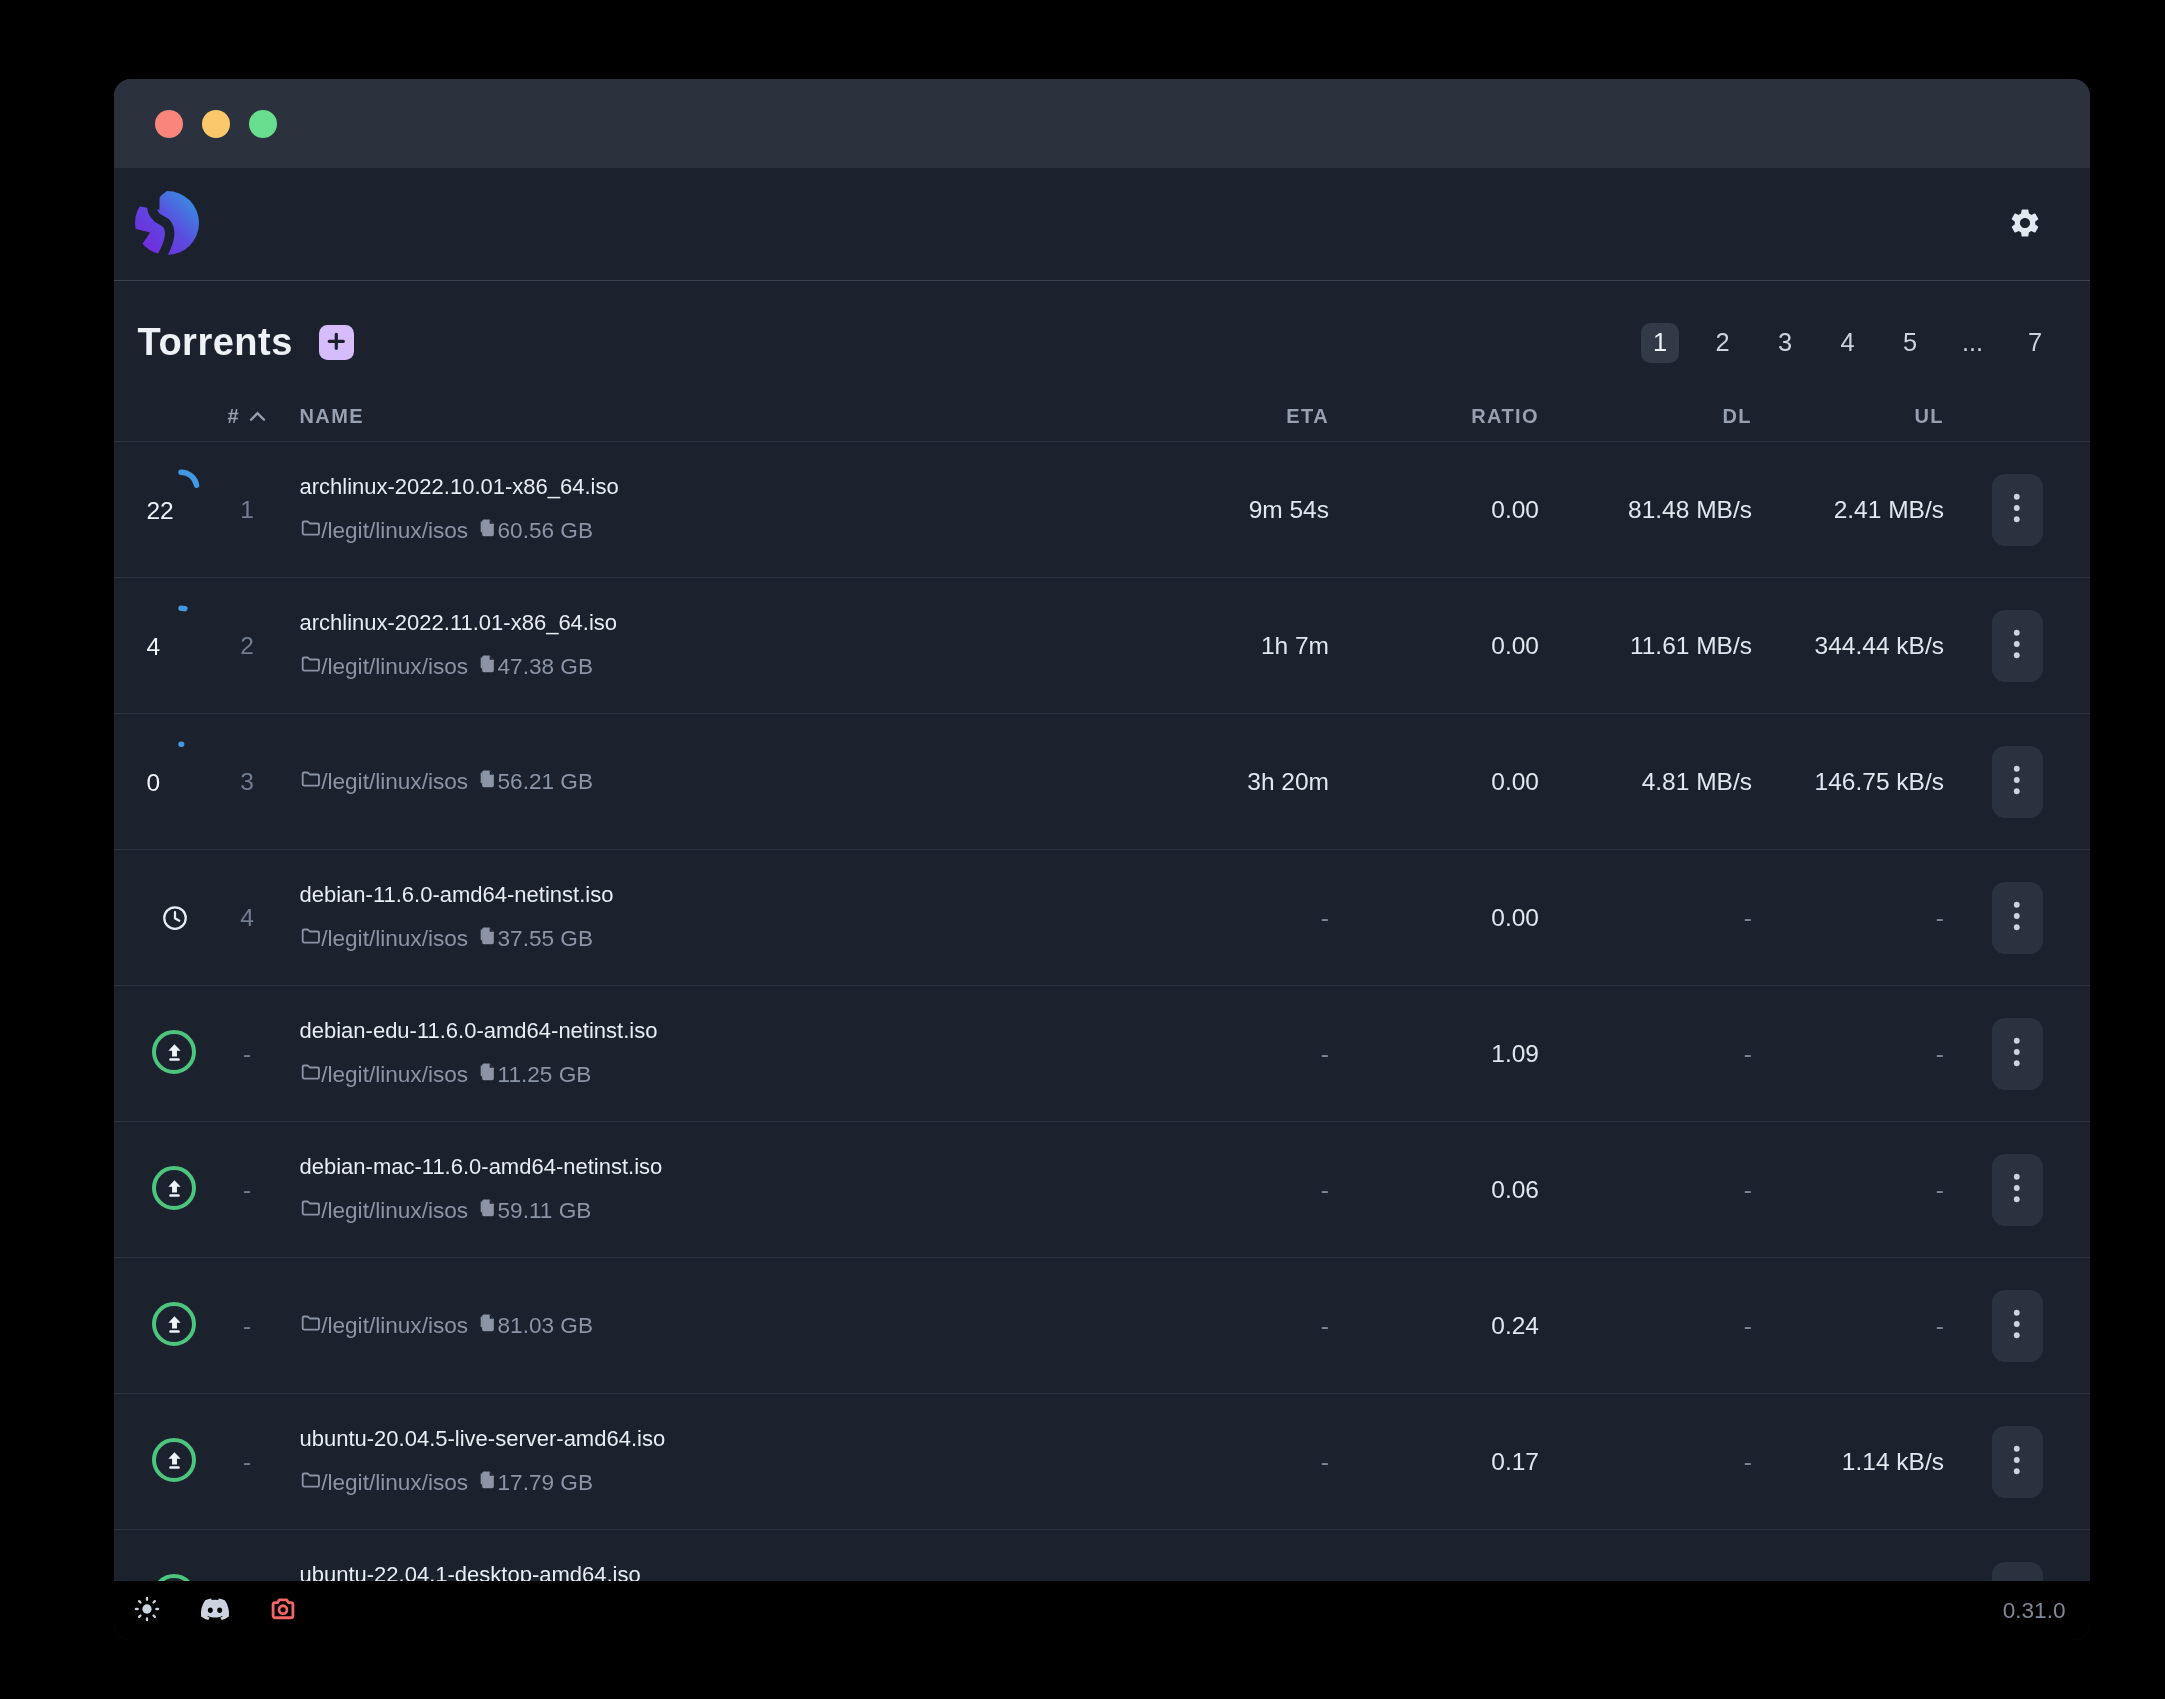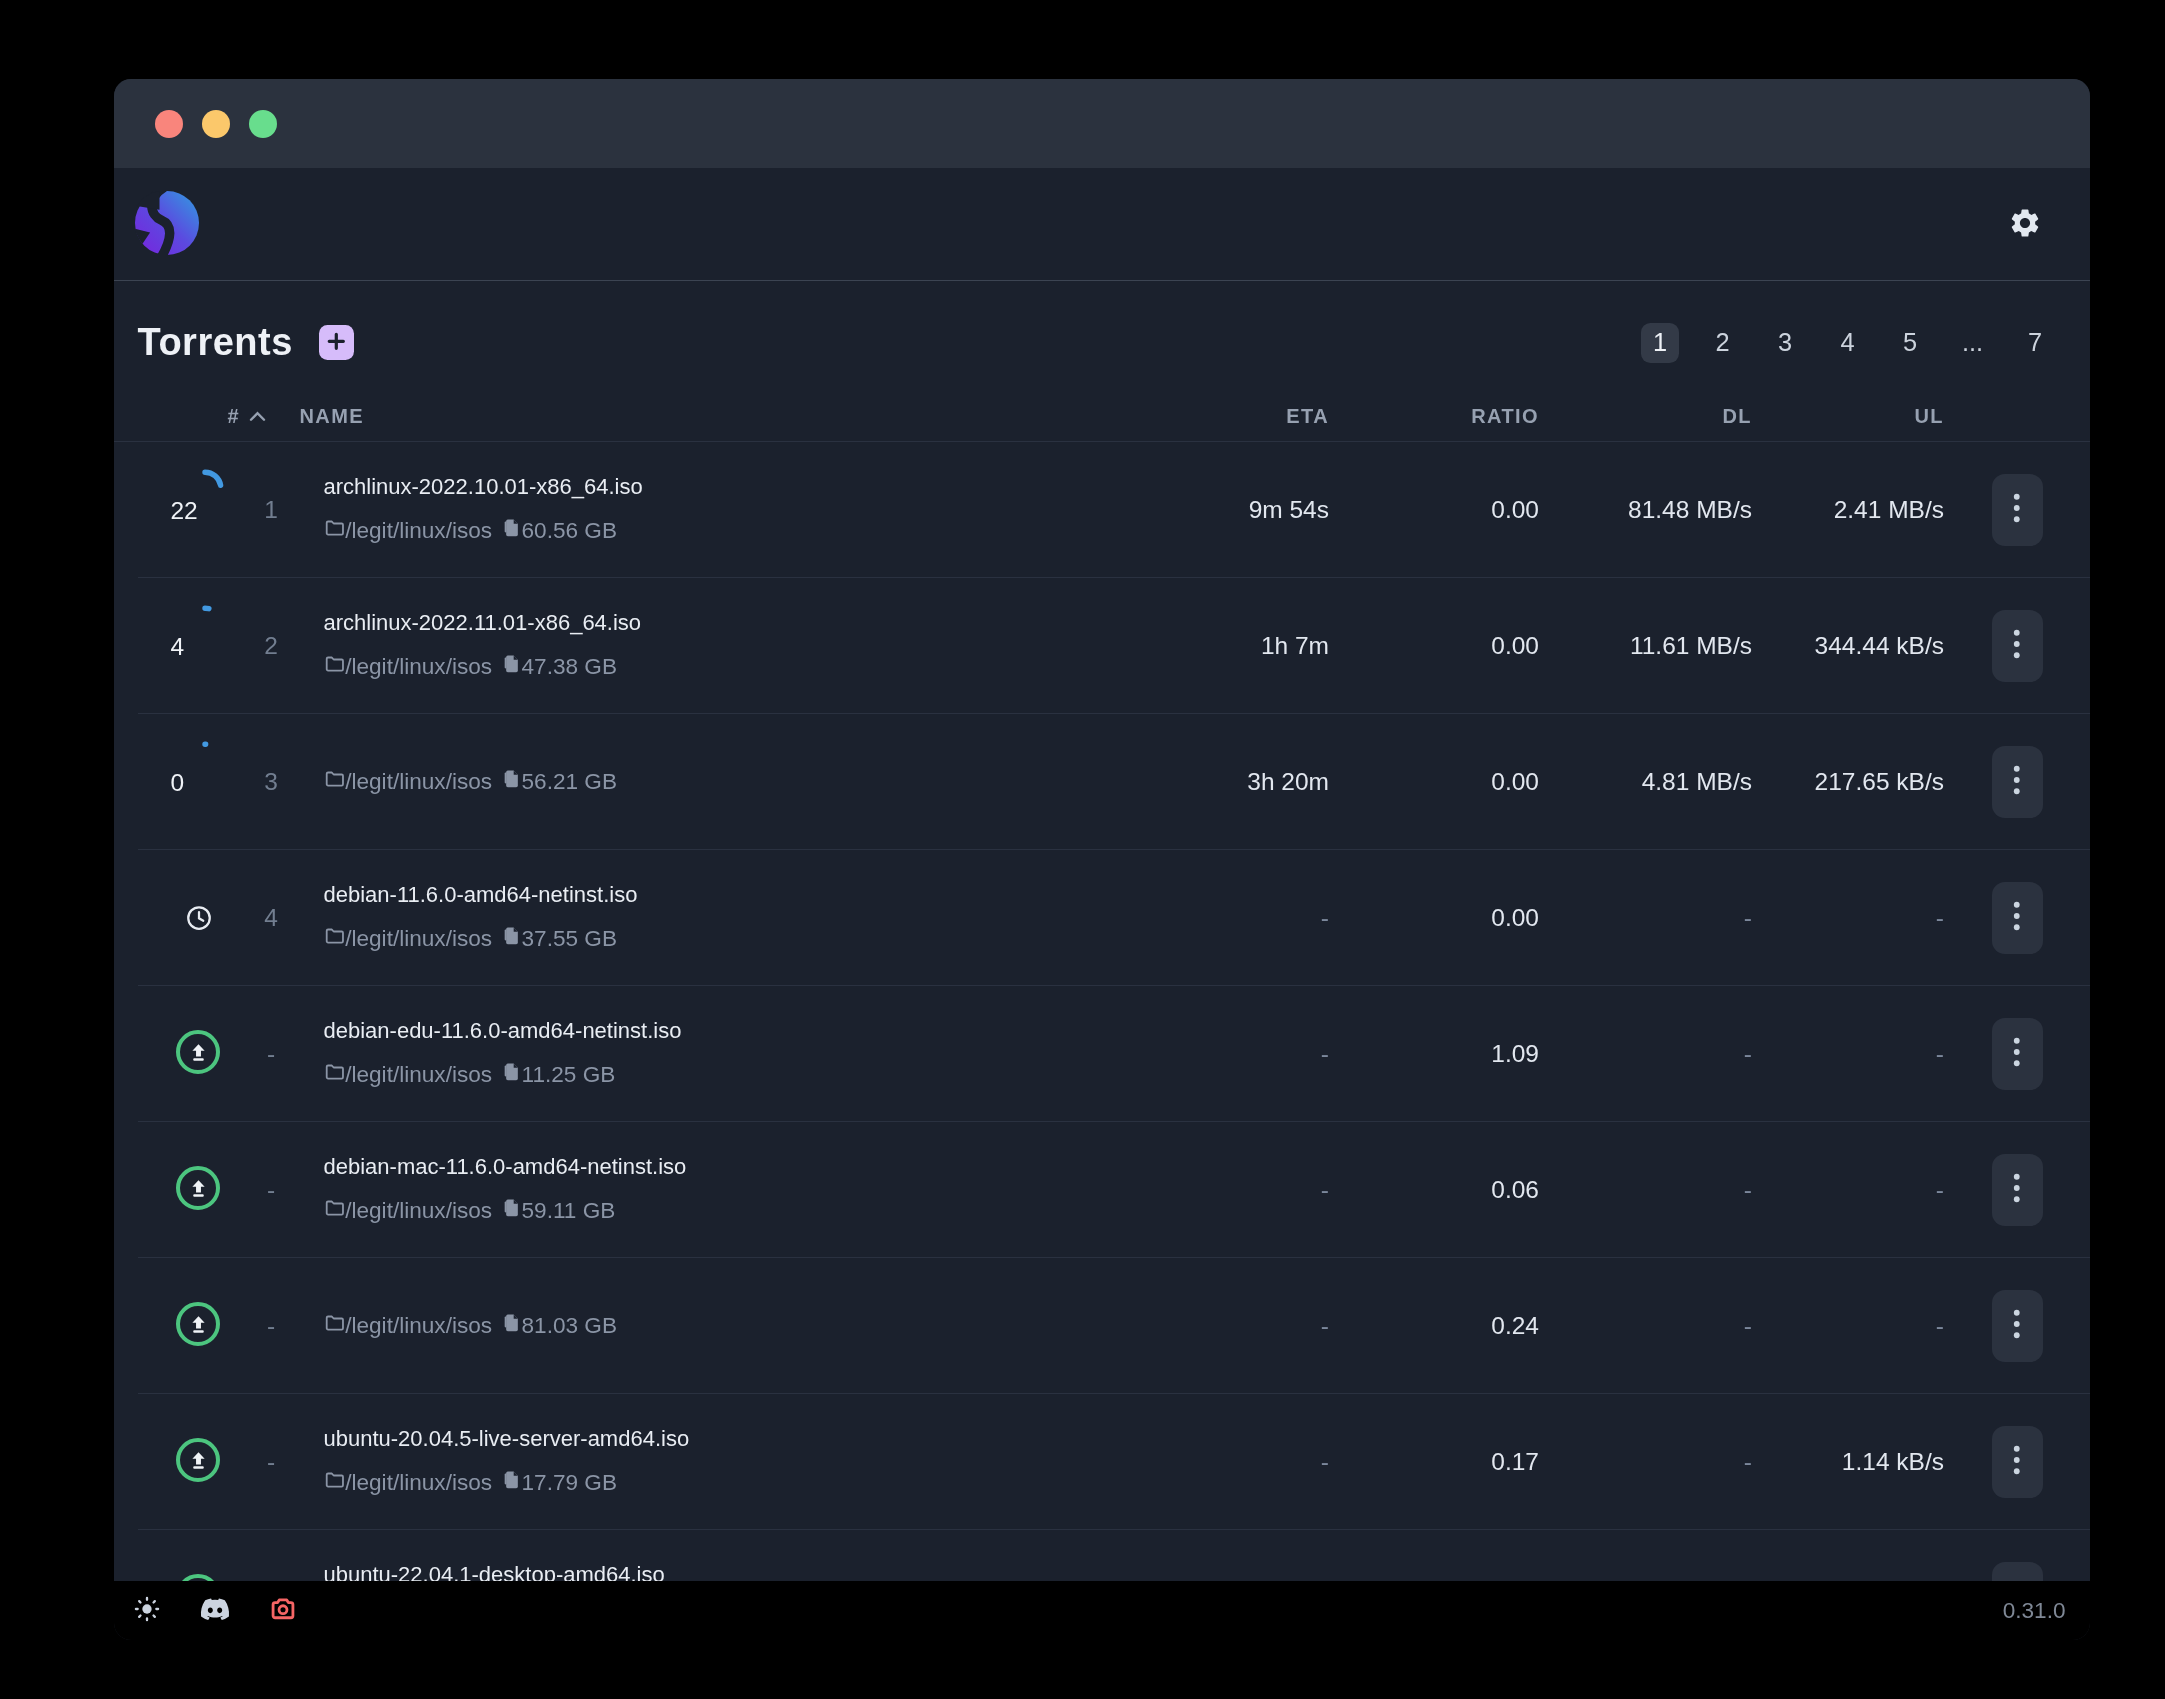--- a/index.html
+++ b/index.html
@@ -25,21 +25,21 @@
   .page{min-width:38px;height:40px;display:flex;align-items:center;justify-content:center;
     color:#ccd3dd;font-size:25.4px;border-radius:9.4px;cursor:pointer;}
   .page.active{background:#333a47;color:#eef1f6;}
   
   .grid{display:grid;grid-template-columns:104px 58px 1fr 188px 210px 213px 192px 146px;
     align-items:center;}
   .thead{height:49px;color:#97a1b1;font-size:20px;font-weight:bold;letter-spacing:1.4px;
     border-bottom:0.9px solid #2a3140;}
   .th{text-align:right;} .th.left{text-align:left;padding-left:23.5px;}
   .th.numcol{display:flex;align-items:center;justify-content:center;gap:7.5px;}
-  .row{height:135px;border-bottom:0.9px solid #2a3140;cursor:default;margin-left:24px;}
+  .row{height:135px;border-bottom:0.9px solid #2a3140;cursor:default;}
   .statuscell{position:relative;height:100%;}
   .progresswrap{position:absolute;left:38px;top:26px;width:49px;height:49px;}
   .progresswrap svg{position:absolute;right:0;top:0;}
   .progresslabel{position:absolute;left:-5.6px;bottom:-7.5px;color:#f0f3f7;font-size:24.5px;}
   .ring{position:absolute;left:38px;top:44px;width:36px;height:36px;border:4.7px solid #4cc57f;
     border-radius:50%;display:flex;align-items:center;justify-content:center;}
   .clockwrap{position:absolute;left:46px;top:53px;}
   .numcell{color:#727e90;font-size:24.5px;text-align:center;}
   .namecell{padding-left:23.5px;overflow:hidden;}
   .torrentname{color:#e9edf3;font-size:22px;line-height:25.4px;margin-bottom:17px;white-space:nowrap;}
@@ -257,21 +257,21 @@
             <path d="M14 2v5h5" fill="#1b212d"></path>
             <rect x="3.2" y="4.5" width="2.2" height="13" rx="1" fill="#8b95a6"></rect>
           </svg>
         </span>
         <span>56.21 GB</span>
       </div>
     </div>
     <div class="val">3h 20m</div>
     <div class="val">0.00</div>
     <div class="val">4.81 MB/s</div>
-    <div class="val">217.65 kB/s</div>
+    <div class="val">146.75 kB/s</div>
     <div class="menucell">
       <button class="menubtn">
         <span>
           <svg width="7.5" height="32" viewBox="0 0 8 34" fill="#cbd5e0">
             <circle cx="4" cy="5" r="3.1"></circle>
                 <circle cx="4" cy="17" r="3.1"></circle>
                 <circle cx="4" cy="29" r="3.1"></circle>
           </svg>
         </span>
       </button>

